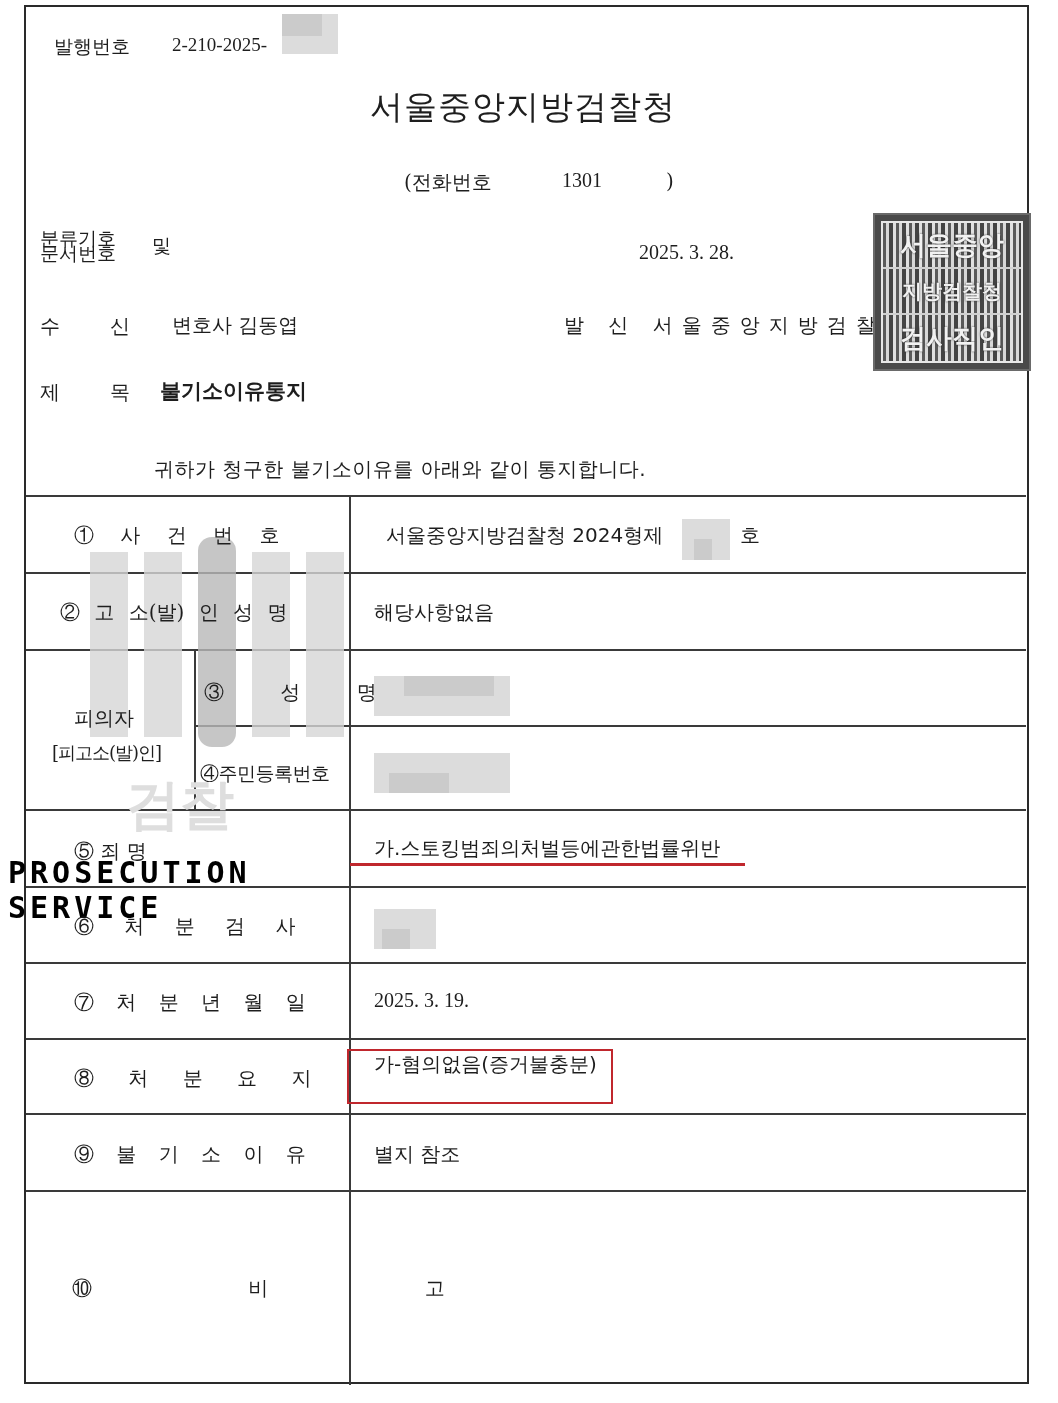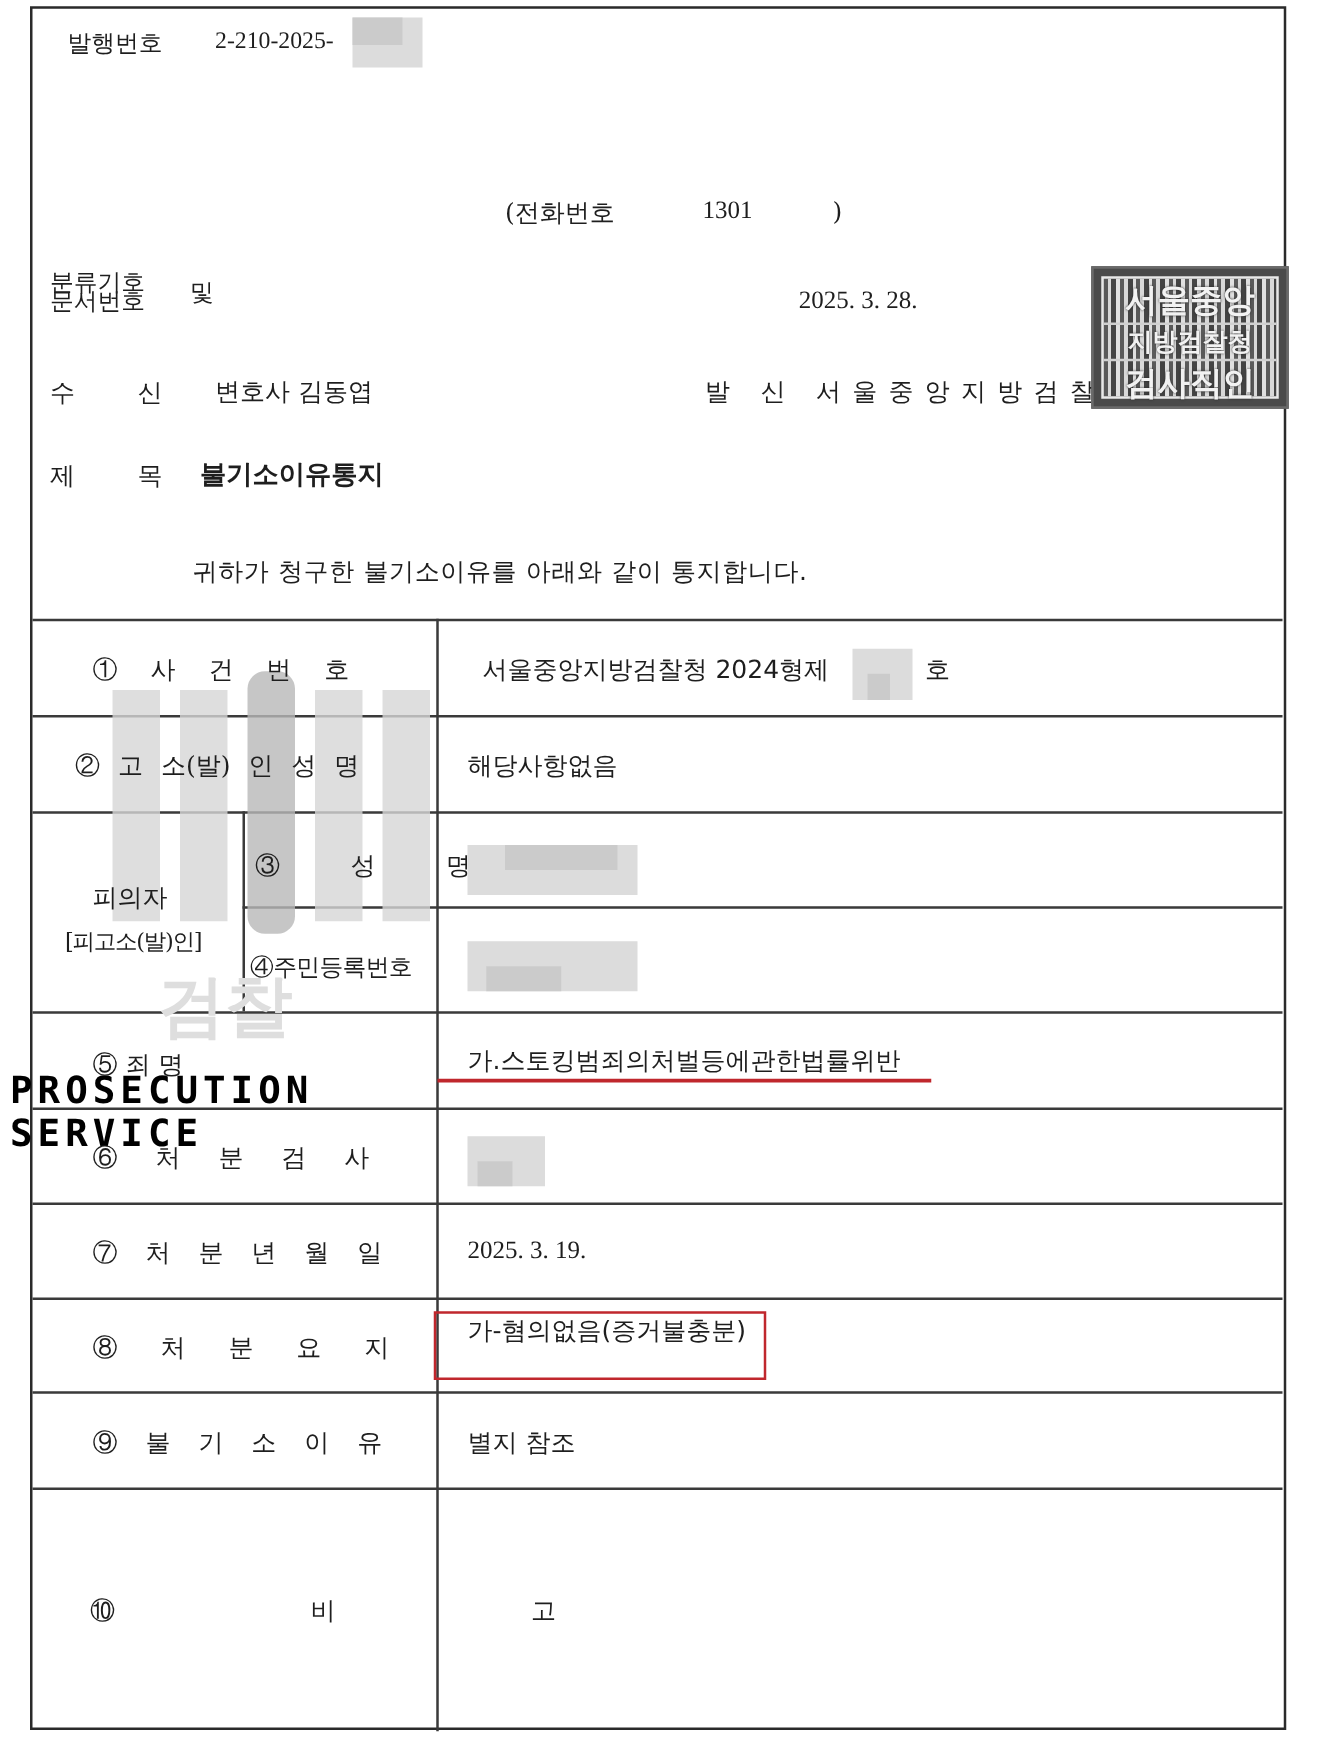--- a/index.html
+++ b/index.html
@@ -1,40 +1,40 @@
 <!DOCTYPE html>
 <html><head>
 <meta charset="utf-8">
 <style>
   * { margin:0; padding:0; box-sizing:border-box; }
   html, body { width:1058px; height:1403px; background:#ffffff; overflow:hidden; }
   body { position:relative; font-family:"DejaVu Serif","Liberation Serif",serif; color:#1e1e1e; }
   .page { position:absolute; left:24px; top:5px; width:1005px; height:1379px; border:2.5px solid #2a2a2a; border-top-width:2px; }
-  .abs { position:absolute; white-space:nowrap; }
+  .abs { position:absolute; white-space:nowrap;margin-top:12px; }
   .issue-label { left:28px; top:15px; font-size:19px; }
   .issue-value { left:146px; top:15px; font-size:19px; font-family:"Liberation Serif",serif; }
   .blur { position:absolute; background:#dcdcdc; }
   .blur .b2 { position:absolute; background:#cbcbcb; }
   .agency-title { left:344px; top:66px; font-size:33px; letter-spacing:1px; }
   .phone { left:378px; top:150px; font-size:20px; }
   .phone .num { position:absolute; left:158px; top:0; font-family:"Liberation Serif",serif; }
   .phone .close { position:absolute; left:262px; top:0; }
   .cls-label { left:14px; top:212px; font-size:19px; line-height:15px; width:110px; }
   .cls-and { left:126px; top:214px; font-size:19px; }
   .doc-date { left:613px; top:222px; font-size:20px; font-family:"Liberation Serif",serif; }
   .recv-label1 { left:14px; top:294px; font-size:20px; }
   .recv-label2 { left:84px; top:294px; font-size:20px; }
   .recv-value { left:146px; top:293px; font-size:20px; font-family:"DejaVu Sans",sans-serif;text-align:right; }
   .send { left:538px; top:293px; font-size:20px; letter-spacing:9px; font-family:"DejaVu Sans",sans-serif; }
   .subj-label1 { left:14px; top:360px; font-size:20px; }
   .subj-label2 { left:84px; top:360px; font-size:20px; }
   .subj-value { left:134px; top:358px; font-size:21px; font-weight:bold; font-family:"DejaVu Sans",sans-serif; }
   .notice { left:128px; top:437px; font-size:20px; font-family:"DejaVu Sans",sans-serif; letter-spacing:0.5px; }
 
-  .seal { position:absolute; left:873px; top:213px; width:158px; height:114px; background:#4a4a4a; border:2px solid #6a6a6a; padding:6px; }
+  .seal { position:absolute; left:873px; top:213px; width:158px; height:158px; background:#4a4a4a; border:2px solid #6a6a6a; padding:6px; }
   .seal-inner { width:100%; height:100%; background:repeating-linear-gradient(90deg,#5a5a5a 0 3px,#d8d8d8 3px 6px,#444 6px 10px,#e0e0e0 10px 13px); display:grid; grid-template-rows:1fr 1fr 1fr; border:2px solid #e8e8e8; }
   .seal-row { border-bottom:2px solid #d0d0d0; display:flex; align-items:center; justify-content:space-around; font-size:26px; color:#f2f2f2; font-weight:bold; font-family:"DejaVu Sans",sans-serif; text-shadow:0 0 2px #222; }
   .seal-row:last-child { border-bottom:none; }
 
   .table { position:absolute; left:0; top:488px; width:1000px; }
   .hline { position:absolute; height:1.5px; background:#3a3a3a; }
   .vline { position:absolute; width:1.5px; background:#3a3a3a; }
   .lbl { position:absolute; font-size:20px; white-space:nowrap; font-family:"DejaVu Serif",serif; }
   .val { position:absolute; font-size:20px; white-space:nowrap; font-family:"DejaVu Sans",sans-serif; }
   .val.serif { font-family:"Liberation Serif",serif; }
@@ -52,20 +52,21 @@
 <body>
 
 <div class="page">
 
   <span class="abs issue-label">발행번호</span>
   <span class="abs issue-value">2-210-2025-</span>
   <div class="blur" style="left:256px;top:7px;width:56px;height:40px;">
       <div class="b2" style="left:0;top:0;width:40px;height:22px;"></div>
     </div>
 
+  <span class="abs agency-title">서울중앙지방검찰청</span>
 
   <div class="abs phone">
     <span>(전화번호</span>
     <span class="num">1301</span>
     <span class="close">)</span>
   </div>
 
   <div class="abs cls-label">
     <div>분류기호</div>
     <div>문서번호</div>

